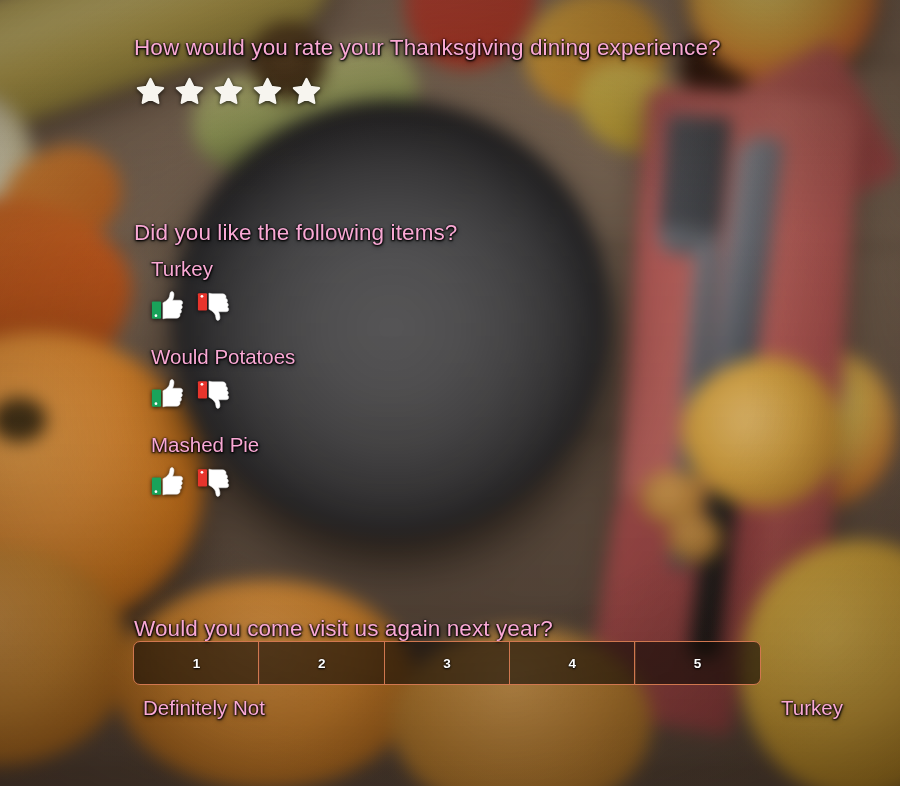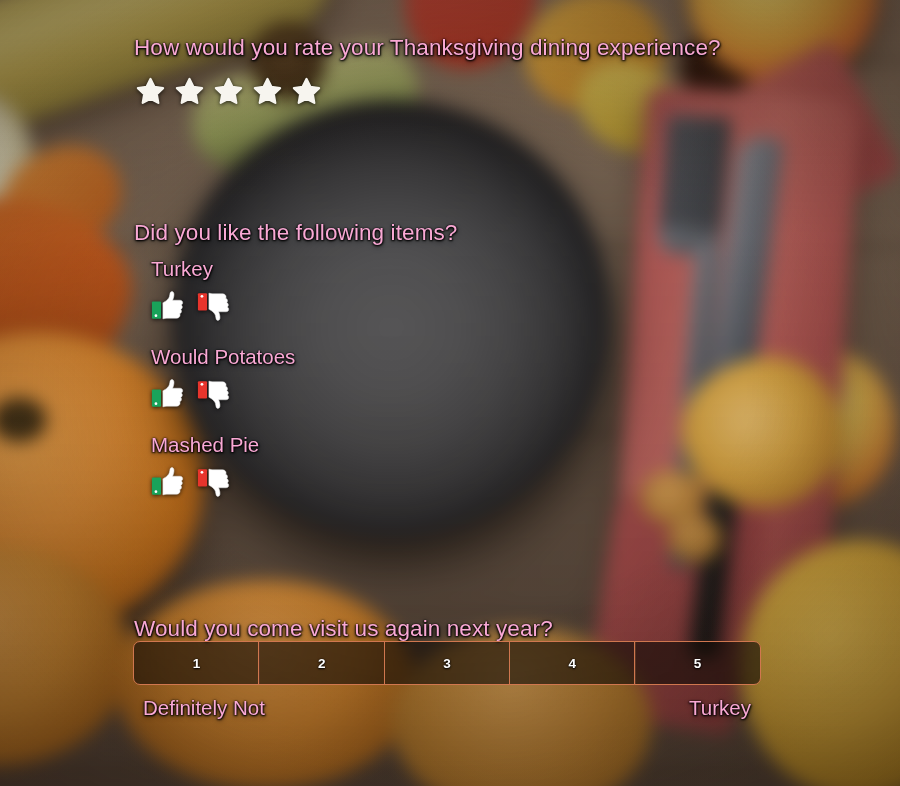--- a/index.html
+++ b/index.html
@@ -383,21 +383,21 @@
     border-radius: 7px 0 0 7px;
   }
   .scale-cell:last-child {
     border-radius: 0 7px 7px 0;
   }
 
   .anchor-row {
     position: absolute;
     left: 143px;
     top: 696px;
-    width: 608px;
+    width: 700px;
     display: flex;
     justify-content: space-between;
   }
   .anchor {
     font-size: 20.5px;
     white-space: nowrap;
   }
 </style>
 </head>
 <body>

